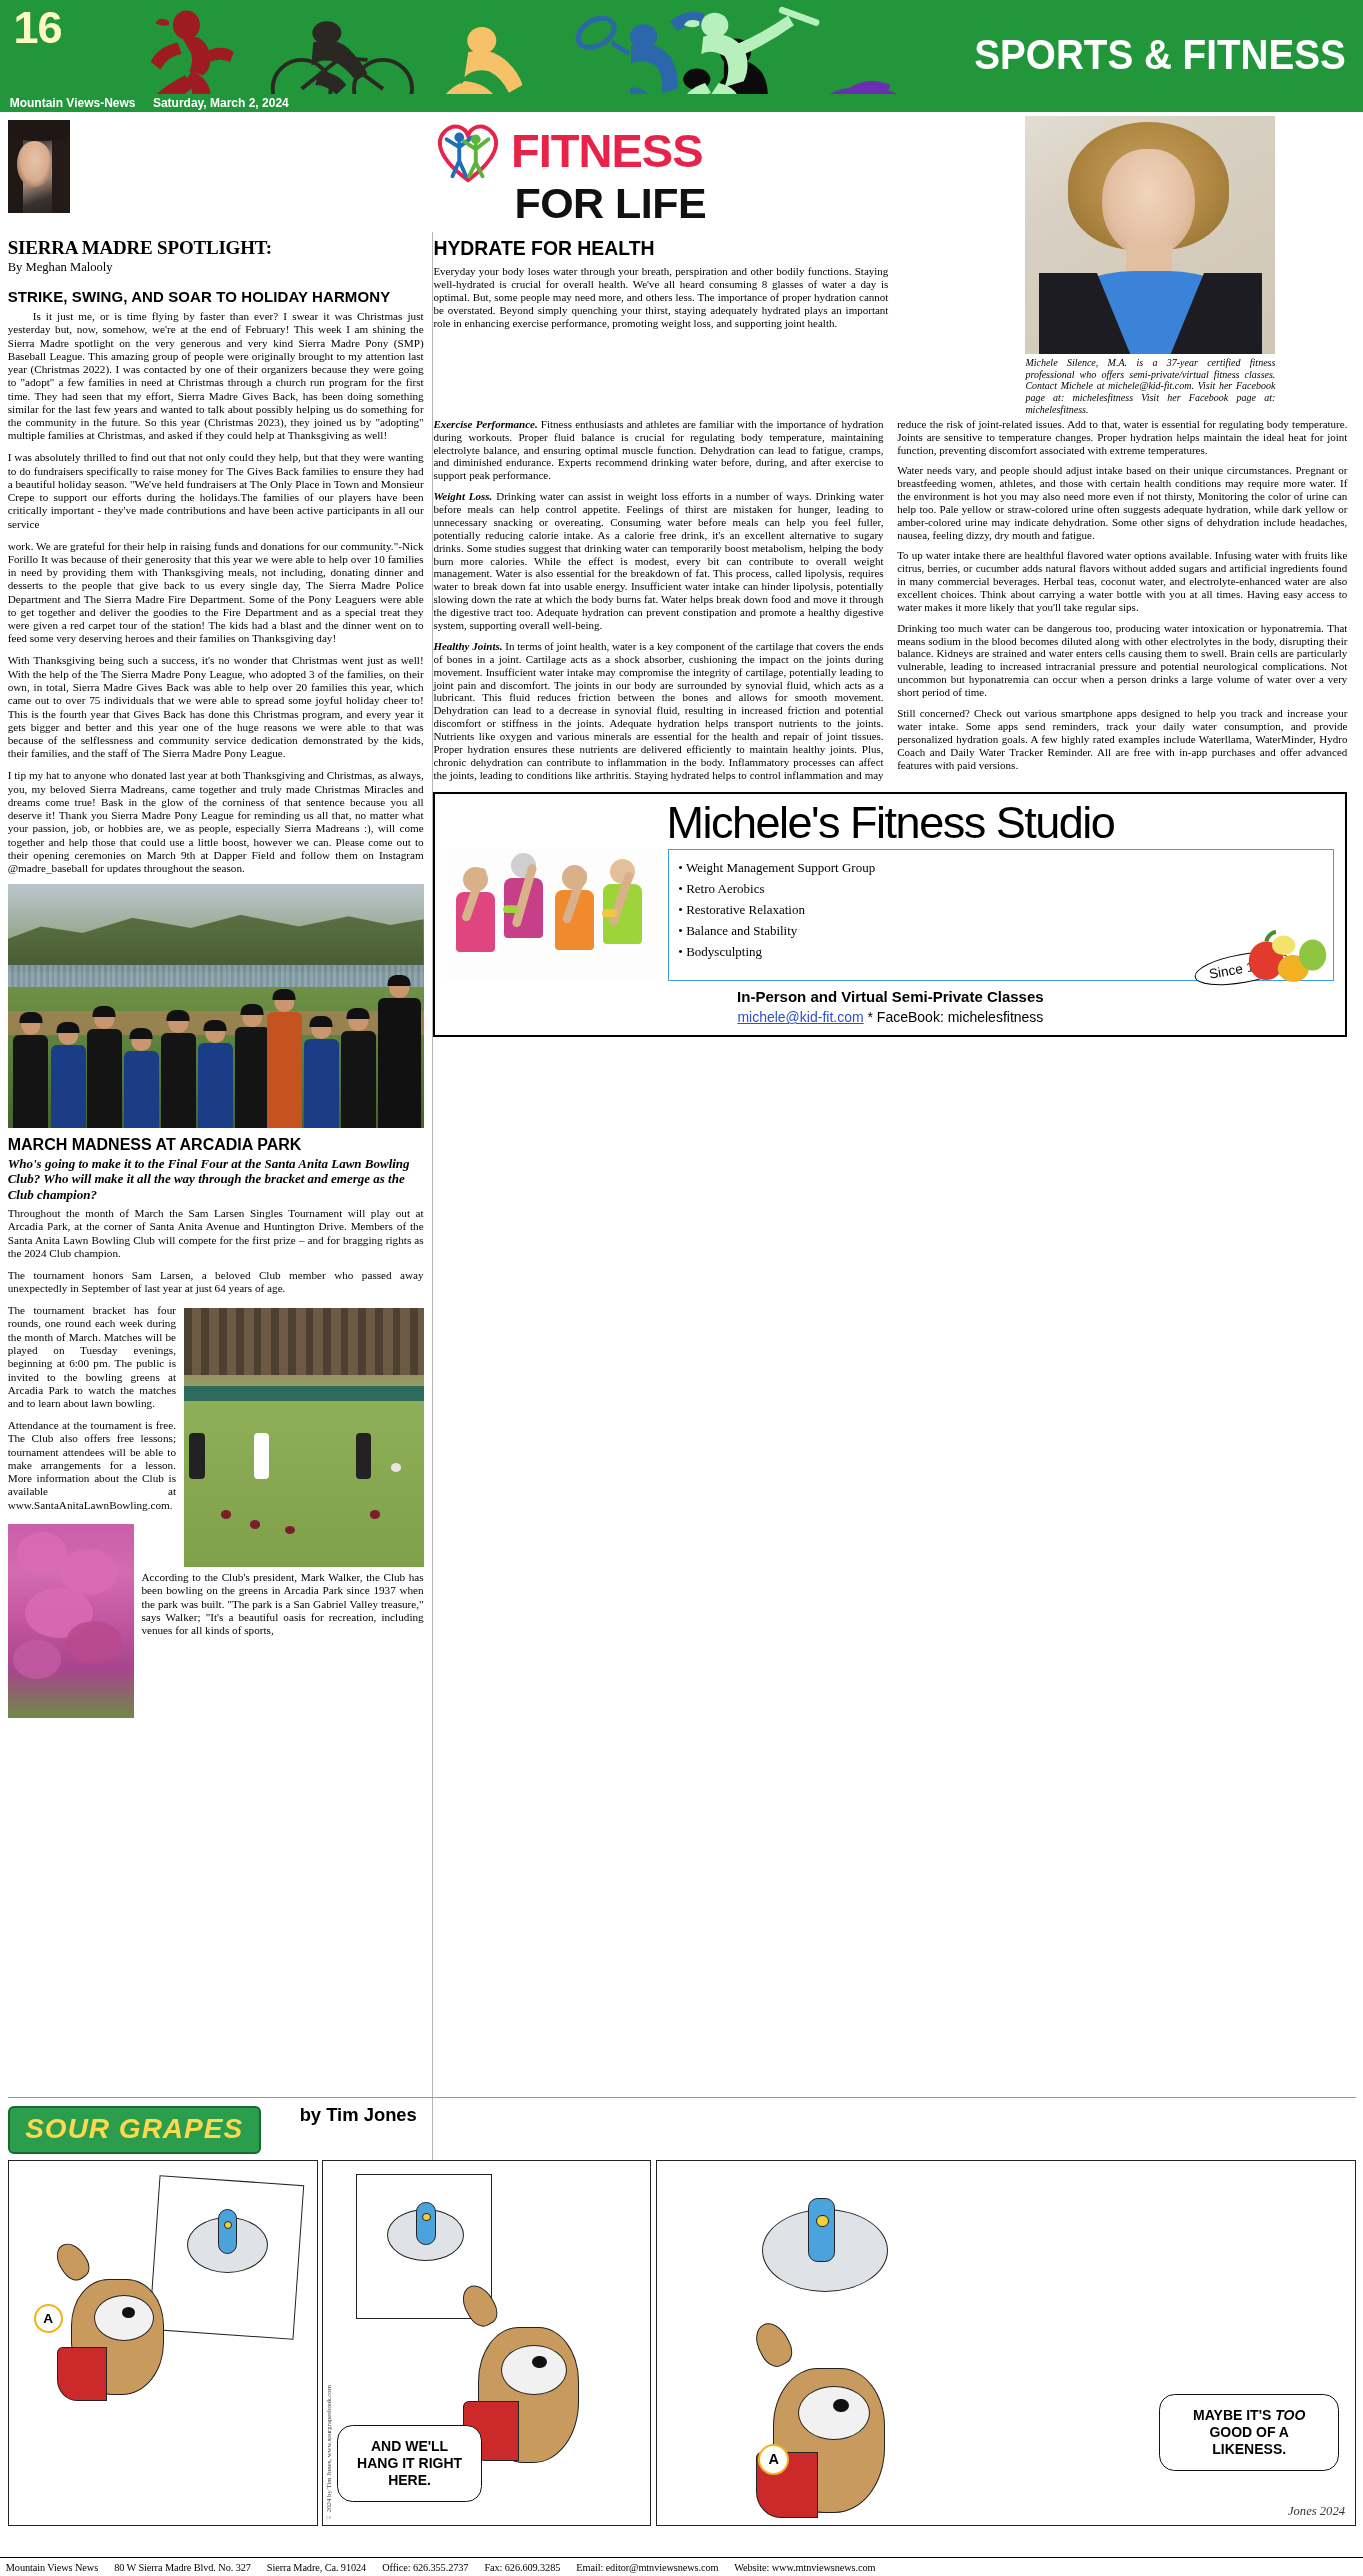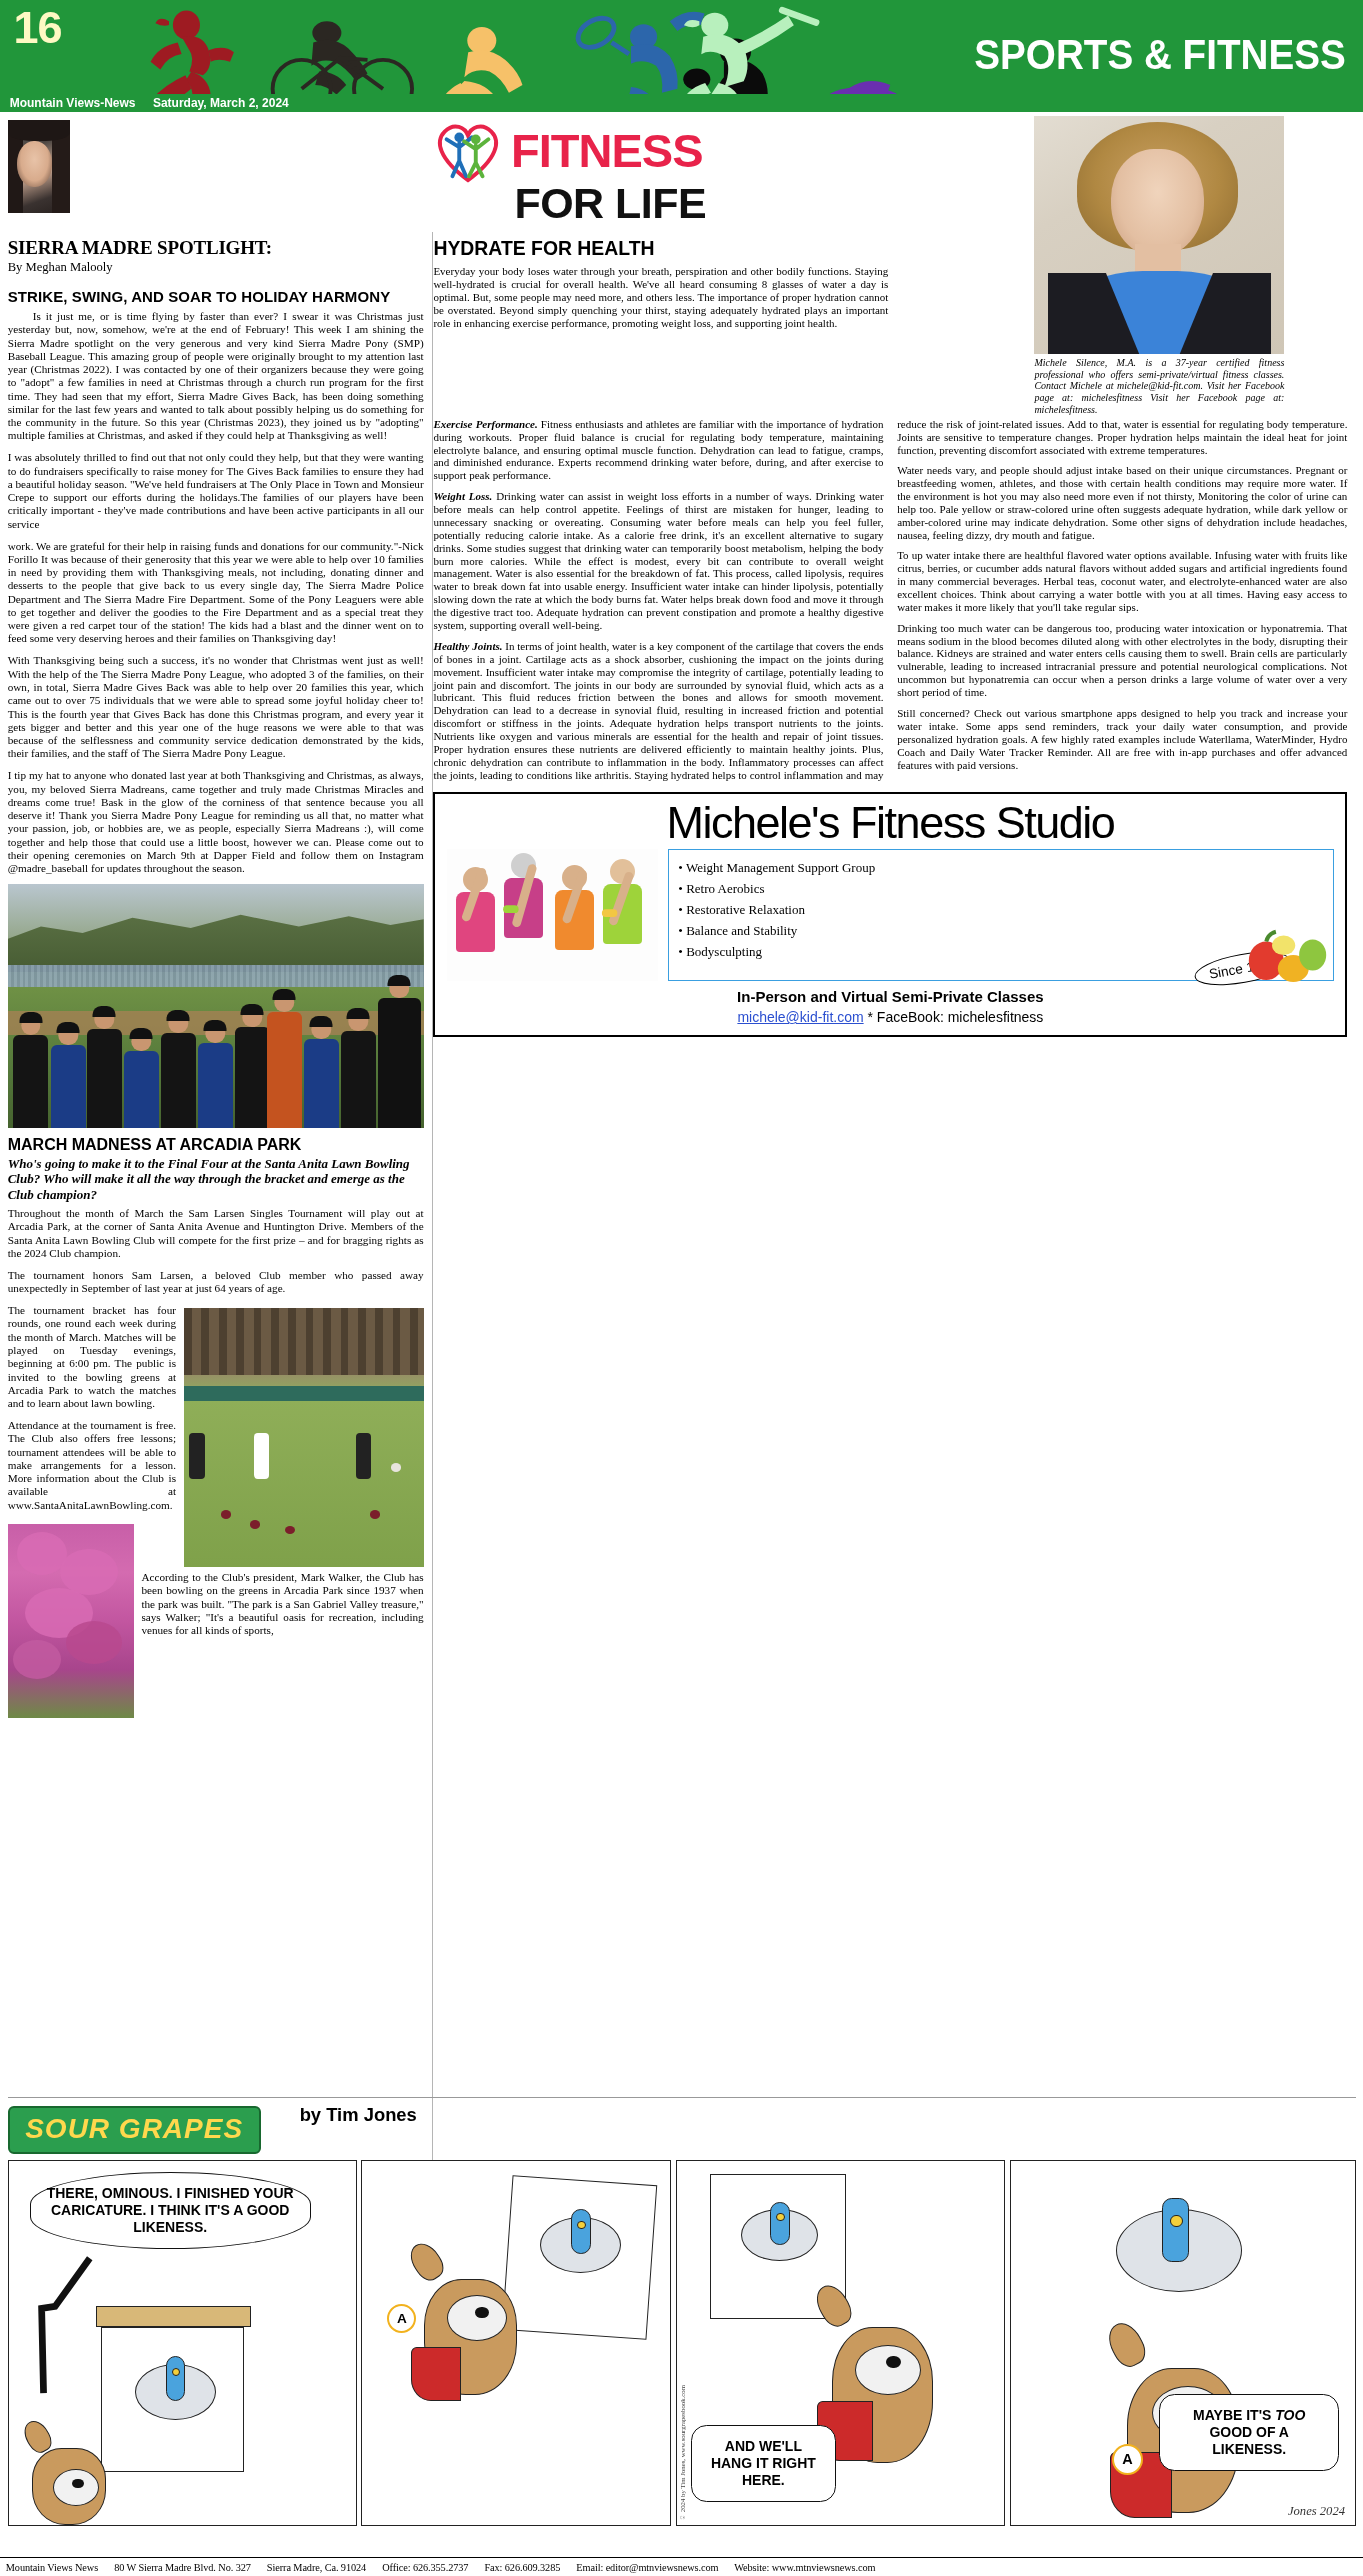--- a/index.html
+++ b/index.html
@@ -161,21 +161,21 @@
   .tree-photo {
     float:left; width:126px; height:194px; margin:3.9px 7.7px 3.9px 0;
     background:linear-gradient(to bottom,#c85fa8 0%,#d46bb0 25%,#c256a0 50%,#a8458c 75%,#6e8a46 100%);
     position:relative; overflow:hidden;
   }
   .tree-photo .blossom {
     position:absolute; border-radius:50%; background:#d86bb4; opacity:.85;
   }
 
   
-  .fitness-head { display:flex; gap:20px; align-items:flex-start; }
+  .fitness-head { display:flex; gap:11px; align-items:flex-start; }
   .ffl-logo-area { width:581px; position:relative; }
   .ffl-row { display:flex; align-items:center; gap:7.7px; }
   .ffl-icon { width:70px; height:70px; position:relative; flex:0 0 auto; }
   .ffl-word {
     font-family:"Liberation Sans", sans-serif;
     font-weight:bold; font-size:47px; color:#e8234a;
     letter-spacing:-1px; line-height:1;
   }
   .ffl-word2 {
     font-family:"Liberation Sans", sans-serif;
@@ -663,39 +663,20 @@
 
   </div>
 </div>
 
 <div class="comic-wrap">
   <div class="comic-logo">SOUR GRAPES</div>
   <span class="comic-by">by Tim Jones</span>
 
   <div class="panels">
 
-    <div class="panel p1">
-      <div class="bubble" style="left:21px;top:11.6px;width:281px;">THERE, OMINOUS. I FINISHED YOUR CARICATURE. I THINK IT'S A GOOD LIKENESS.</div>
-      <div class="easel" style="left:87px;top:145px;">
-        <div class="canvas-top" style="left:0;top:0;width:155px;height:21px;"></div>
-        <div class="canvas-b" style="left:5.8px;top:21px;width:143px;height:145px;"></div>
-        <div class="cloud" style="left:39px;top:58px;width:81px;height:56px;"></div>
-        <div class="pill" style="left:70px;top:50px;width:19.4px;height:45px;"></div>
-        <div style="position:absolute;left:76px;top:62px;width:8.7px;height:8.7px;border-radius:50%;background:#f4cf3a;border:1.9px solid #222;"></div>
-        <svg style="position:absolute;left:-64px;top:-58px;width:77px;height:242px;" viewBox="0 0 80 250">
-          <path d="M60 10 L24 60 L10 62 L12 150" stroke="#111" stroke-width="7" fill="none"></path>
-        </svg>
-      </div>
-      <div class="dog" style="left:9.7px;bottom:0;width:106px;height:116px;">
-        <div class="body" style="left:13.6px;top:39px;width:74px;height:77px;"></div>
-        <div class="ear" style="left:7.7px;top:11.6px;width:23px;height:33px;transform:rotate(-30deg);"></div>
-        <div class="snout" style="left:35px;top:60px;width:46px;height:37px;"></div>
-        <div class="nose" style="left:54px;top:70px;width:11.6px;height:9.7px;"></div>
-      </div>
-    </div>
 
     <div class="panel p2">
       <div class="canvas-b" style="left:145px;top:19.4px;width:145px;height:155px;transform:rotate(4deg);"></div>
       <div class="cloud" style="left:178px;top:56px;width:81px;height:56px;"></div>
       <div class="pill" style="left:209px;top:48px;width:19.4px;height:45px;"></div>
       <div style="position:absolute;left:215px;top:60px;width:8.7px;height:8.7px;border-radius:50%;background:#f4cf3a;border:1.9px solid #222;"></div>
       <div class="dog" style="left:39px;top:72px;width:145px;height:194px;">
         <div class="body" style="left:23px;top:46px;width:93px;height:116px;"></div>
         <div class="ear" style="left:11.6px;top:9.7px;width:27px;height:39px;transform:rotate(-34deg);"></div>
         <div class="snout" style="left:46px;top:62px;width:60px;height:46px;"></div>

